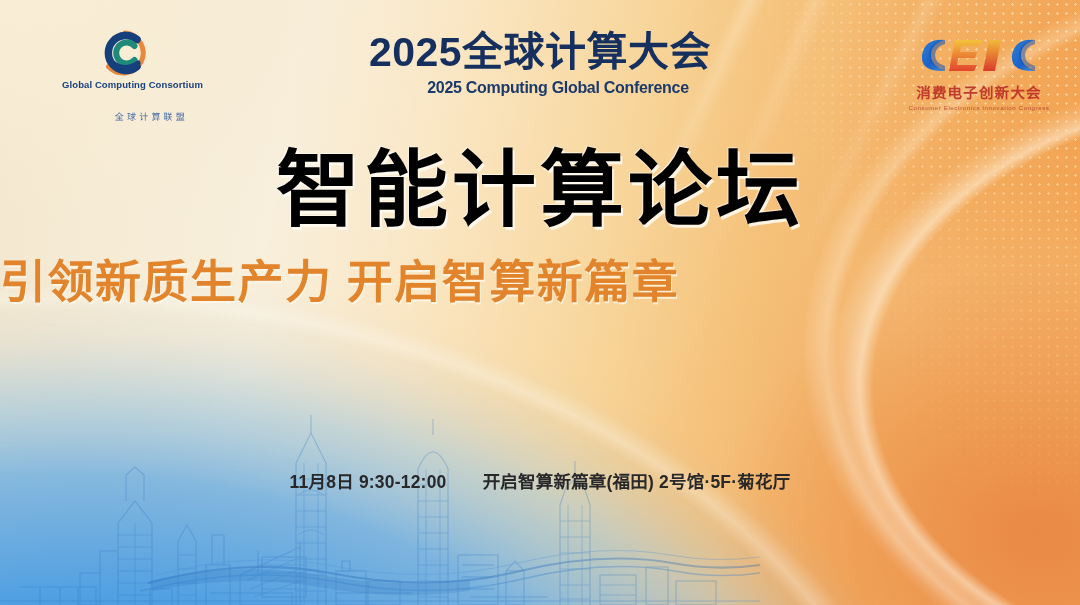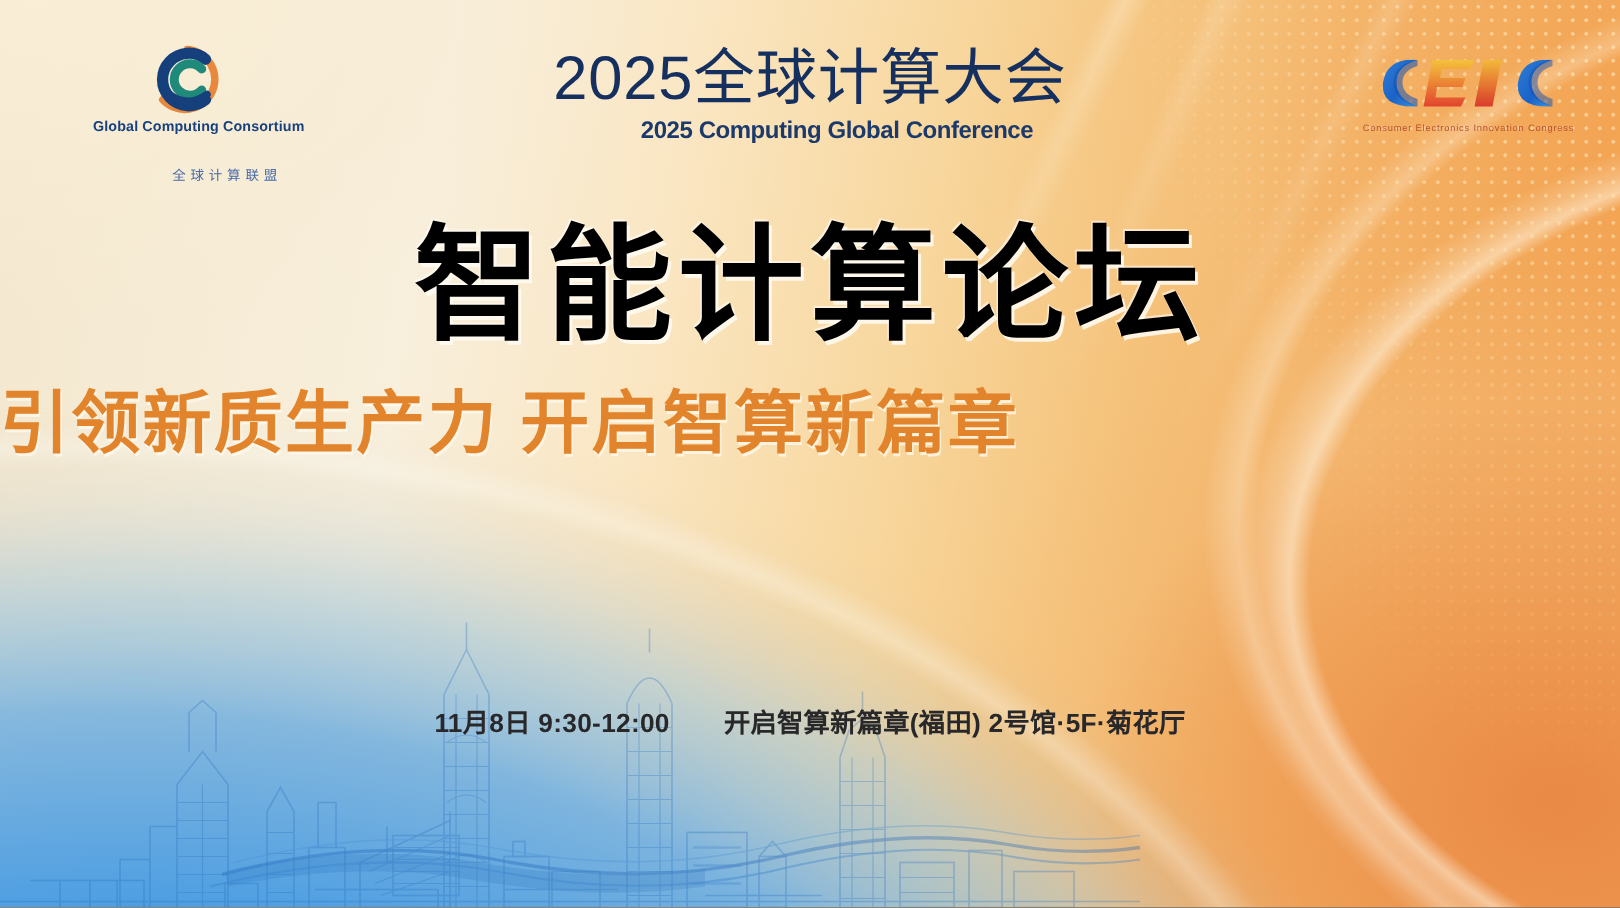--- a/index.html
+++ b/index.html
@@ -156,21 +156,21 @@
   }
 
   
   .conf-lockup {
     position: absolute;
     left: 0; right: 0; top: 32px;
     text-align: center;
   }
   .conf-cn {
     font-size: 41px;
-    font-weight: normal;
+    font-weight: bold;
     color: #15305f;
     letter-spacing: .5px;
     line-height: 1;
     white-space: nowrap;
   }
   .conf-en {
     margin-top: 7px;
     font-size: 16px;
     font-weight: bold;
     color: #1b3a6b;
@@ -416,20 +416,21 @@
         <path d="M34 10 Q14 8 11 25 Q9 42 34 41 Q20 36 20 25 Q20 14 34 10 Z" fill="url(#cg1)"></path>
         <path d="M34 10 Q18 13 18 25 Q18 37 34 41 L34 36 Q24 33 24 25 Q24 17 34 14 Z" fill="#1452b4" opacity=".55"></path>
 
         <path d="M44 10 L72 10 L69 16 L50 16 L49 22 L66 22 L64 28 L47 28 L46 35 L66 35 L63 41 L38 41 Z" fill="url(#cg2)"></path>
 
         <path d="M78 10 L90 10 L84 41 L72 41 Z" fill="url(#cg3)"></path>
 
         <path d="M124 10 Q104 8 101 25 Q99 42 124 41 Q110 36 110 25 Q110 14 124 10 Z" fill="url(#cg4)"></path>
         <path d="M124 10 Q108 13 108 25 Q108 37 124 41 L124 36 Q114 33 114 25 Q114 17 124 14 Z" fill="#1452b4" opacity=".5"></path>
       </svg>
+      <div class="ceic-cn">消费电子创新大会</div>
       <div class="ceic-en">Consumer Electronics Innovation Congress</div>
     </div>
 
     <div class="headline">智能计算论坛</div>
 
     <div class="subheadline">引领新质生产力 开启智算新篇章</div>
 
 
     <div class="venue">
       <span>11月8日 9:30-12:00</span>

